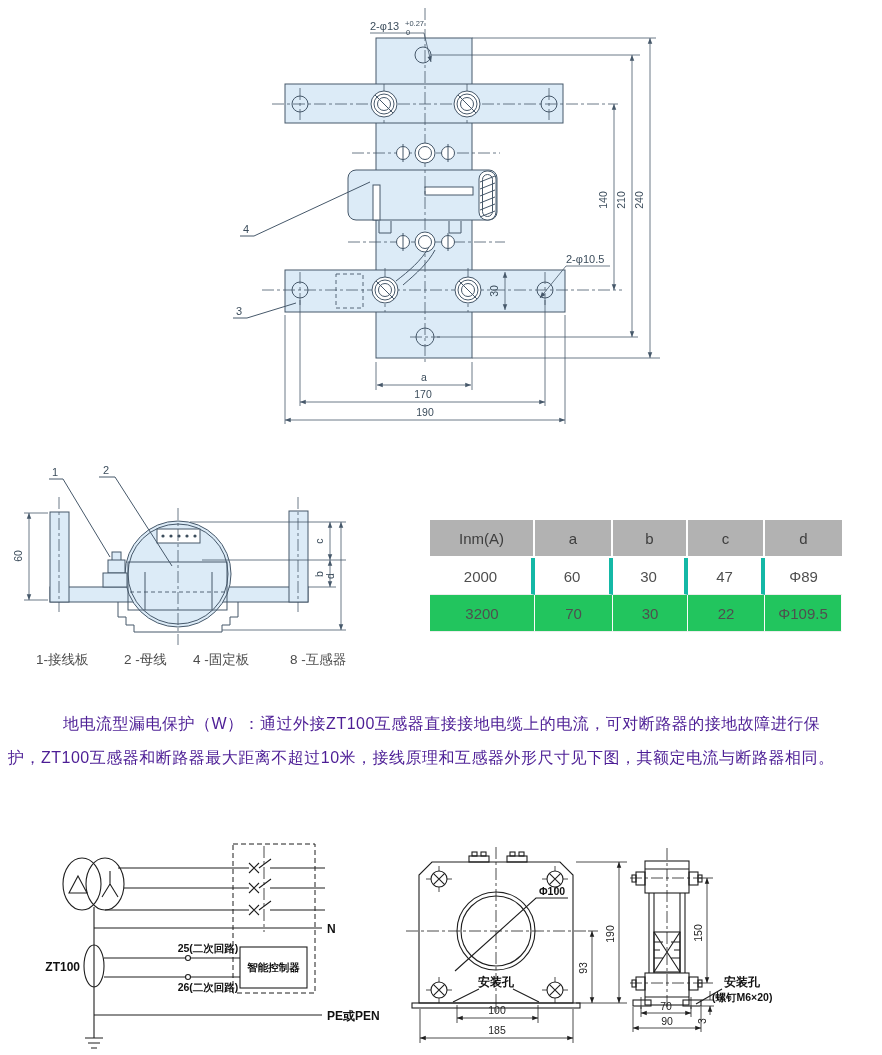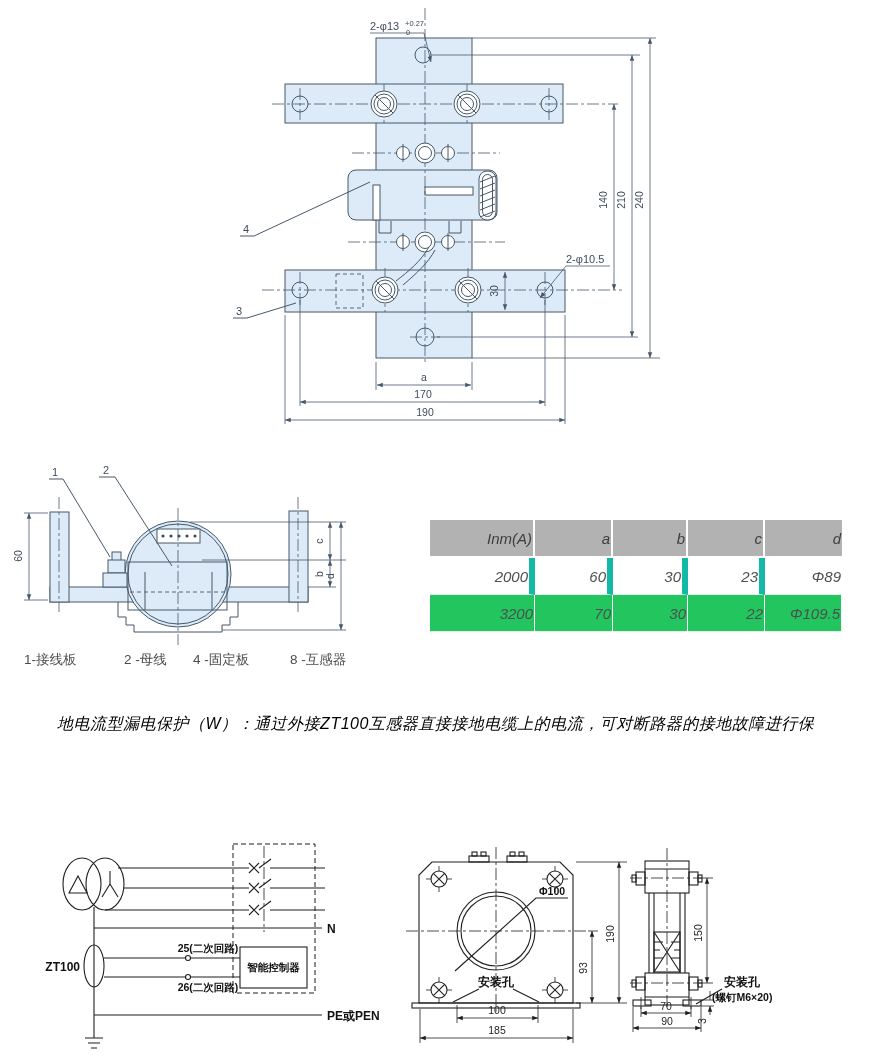--- a/index.html
+++ b/index.html
@@ -24,31 +24,31 @@
   .kcl {stroke:#1f1f1f;fill:none;stroke-width:.8;stroke-dasharray:12 3 3 3;}
   .kdsh{stroke:#1f1f1f;fill:none;stroke-width:1;stroke-dasharray:5 3;}
   .kdim{stroke:#1f1f1f;fill:none;stroke-width:.8;}
   text.tk {font:10.5px "Liberation Sans",sans-serif;fill:#1f1f1f;}
   text.tkb{font:bold 12px "Liberation Sans",sans-serif;fill:#111;}
   text.tkb2{font:bold 10.5px "Liberation Sans",sans-serif;fill:#111;}
 
   .legend-item{position:absolute;top:651px;font-size:13.5px;color:#4c4c4c;}
 
   table.spec{position:absolute;left:430px;top:520px;width:412px;border-collapse:separate;
-             border-spacing:0;table-layout:fixed;text-align:right;font-style:italic;}
+             border-spacing:0;table-layout:fixed;text-align:center;}
   table.spec th{background:#b2b2b2;color:#3e3e3e;font-weight:normal;font-size:15px;height:34px;
                 border-right:2px solid #fff;border-bottom:2px solid #fff;}
   table.spec th:last-child{border-right:none;}
   table.spec td{font-size:15px;color:#4f4f4f;height:34px;background:#fff;
-                border-right:6px solid #14b8a6;border-bottom:1px solid #ececec;}
+                border-right:4px solid #14b8a6;border-bottom:1px solid #ececec;}
   table.spec td:last-child{border-right:none;}
   table.spec tr.alt td{background:#22c55e;border-right:1px solid #fafafa;}
 
-  .para{position:absolute;left:2px;top:707px;width:846px;font-size:16px;line-height:34px;
-        letter-spacing:.5px;color:#000000;font-style:italic;}
+  .para{position:absolute;left:8px;top:707px;width:846px;font-size:16px;line-height:34px;
+        letter-spacing:.5px;color:#4c1d95;}
   .para .l1{padding-left:55px;}
 </style>
 </head>
 <body>
 
 <div class="page">
 
   <svg width="0" height="0">
     <defs>
       <marker id="aB" viewBox="0 0 10 10" refX="9" refY="5" markerWidth="10" markerHeight="8" orient="auto-start-reverse">
@@ -187,21 +187,21 @@
     <text class="t" text-anchor="middle" x="22" y="556" transform="rotate(-90 22 556)">60</text>
     <path class="sdim" d="M190,522 H346 M202,560 H346 M308,587 H336 M222,630 H346"></path>
     <line class="sdim" x1="330" y1="522" x2="330" y2="560" marker-start="url(#aB)" marker-end="url(#aB)"></line>
     <text class="t" text-anchor="middle" x="323" y="541" transform="rotate(-90 323 541)">c</text>
     <line class="sdim" x1="330" y1="560" x2="330" y2="587" marker-start="url(#aB)" marker-end="url(#aB)"></line>
     <text class="t" text-anchor="middle" x="323" y="574" transform="rotate(-90 323 574)">b</text>
     <line class="sdim" x1="341" y1="522" x2="341" y2="630" marker-start="url(#aB)" marker-end="url(#aB)"></line>
     <text class="t" text-anchor="middle" x="334" y="576" transform="rotate(-90 334 576)">d</text>
   </svg>
 
-  <span class="legend-item" style="left:24px">1-接线板</span>
+  <span class="legend-item" style="left:36px">1-接线板</span>
   <span class="legend-item" style="left:124px">2 -母线</span>
   <span class="legend-item" style="left:193px">4 -固定板</span>
   <span class="legend-item" style="left:290px">8 -互感器</span>
 
   <table class="spec">
     <colgroup>
         <col style="width:105px">
         <col style="width:78px">
         <col style="width:75px">
         <col style="width:77px">
@@ -214,35 +214,36 @@
         <th>b</th>
         <th>c</th>
         <th>d</th>
       </tr>
     </thead>
     <tbody>
       <tr>
         <td>2000</td>
         <td>60</td>
         <td>30</td>
-        <td>23</td>
+        <td>47</td>
         <td>Φ89</td>
       </tr>
       <tr class="alt">
         <td>3200</td>
         <td>70</td>
         <td>30</td>
         <td>22</td>
         <td>Φ109.5</td>
       </tr>
     </tbody>
   </table>
 
   <div class="para">
     <div class="l1">地电流型漏电保护（W）：通过外接ZT100互感器直接接地电缆上的电流，可对断路器的接地故障进行保</div>
+    <div class="l2">护，ZT100互感器和断路器最大距离不超过10米，接线原理和互感器外形尺寸见下图，其额定电流与断路器相同。</div>
   </div>
 
   <svg style="left:25px;top:835px;" width="360" height="222" viewBox="25 835 360 222">
     <g>
       <ellipse class="k" cx="82" cy="884" rx="19" ry="26"></ellipse>
       <ellipse class="k" cx="105" cy="884" rx="19" ry="26"></ellipse>
       <path class="k" d="M78,876 L87,893 H69 Z"></path>
       <path class="k" d="M110,884 V871 M110,884 L102,897 M110,884 L118,897"></path>
     </g>
     <g>

